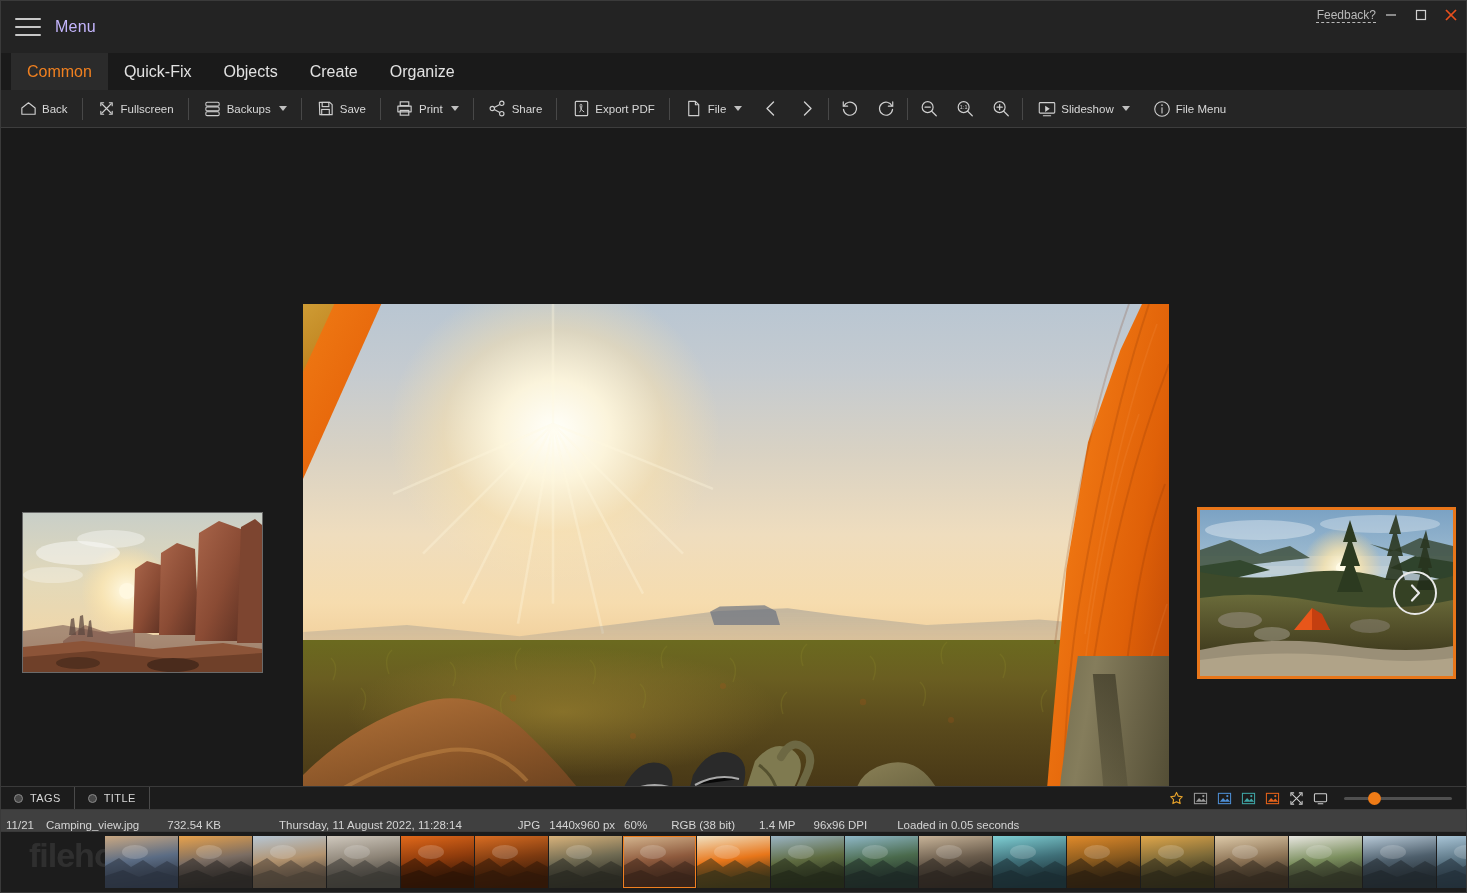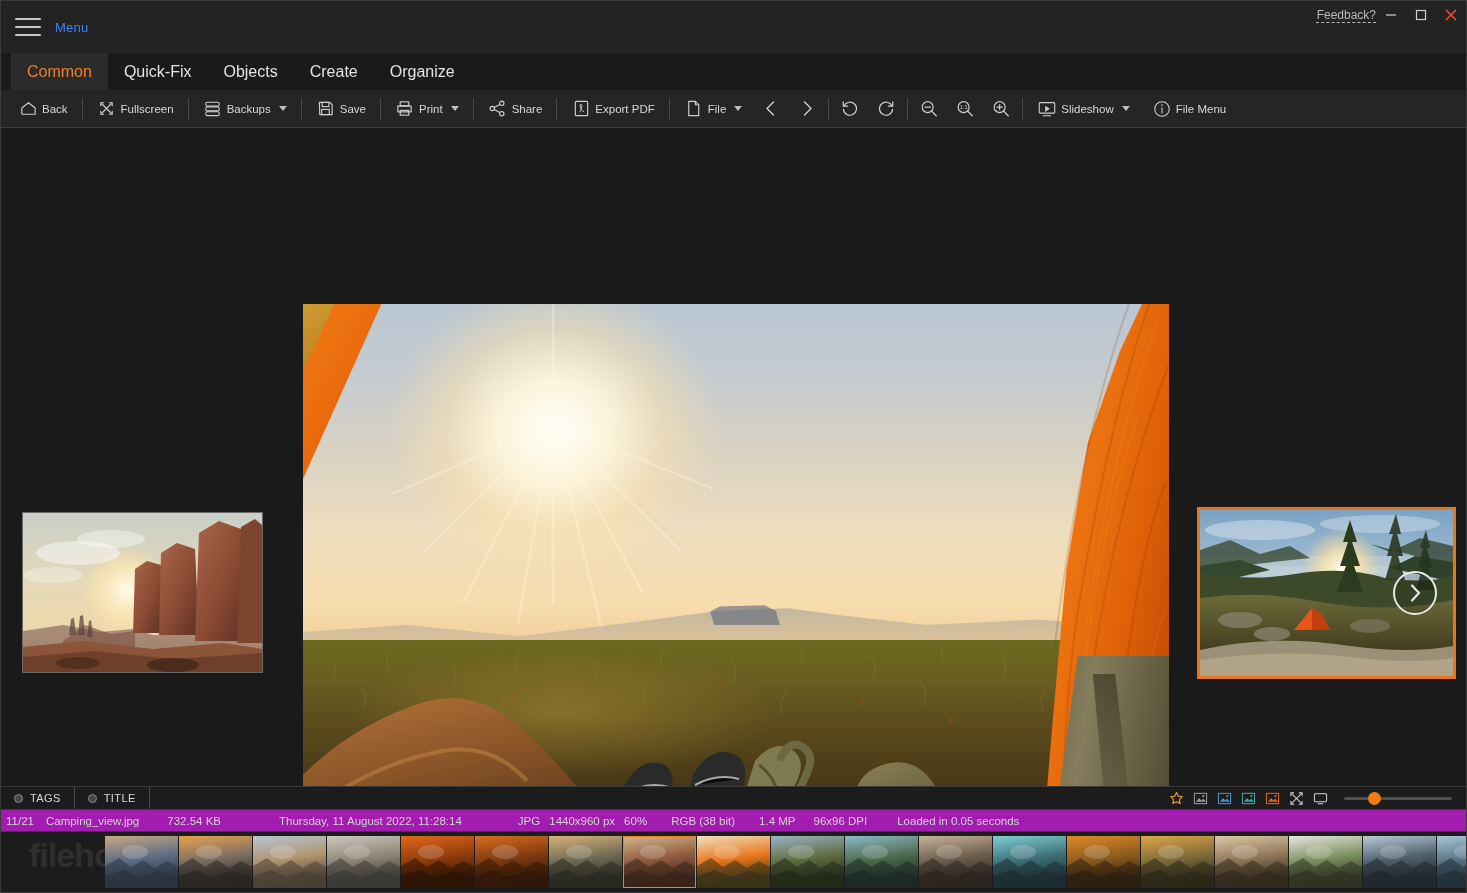--- a/index.html
+++ b/index.html
@@ -25,21 +25,21 @@
     position: relative;
     display: flex; align-items: flex-start;
   }
   .menu-btn {
     display: flex; align-items: center; gap: 14px;
     padding: 0 0 0 14px; height: 52px;
     cursor: pointer;
   }
   .hamburger { width: 26px; height: 18px; display: flex; flex-direction: column; justify-content: space-between; }
   .hamburger span { display: block; height: 2px; background: #c8c8c8; border-radius: 1px; }
-  .menu-label { color: #3b82f6; font-size: 13px; letter-spacing: .2px; }
+  .menu-label { color: #c4b5fd; font-size: 16px; letter-spacing: .2px; }
 
   .title-center {
     position: absolute; left: 0; right: 0; top: 5px;
     text-align: center; pointer-events: none;
   }
   .title-main { color: #9a9a9a; font-size: 15px; }
   .title-path { color: #a9a9a9; font-size: 12.5px; margin-top: 5px; }
 
   .titlebar-right {
     position: absolute; right: 0; top: 0;
@@ -220,22 +220,22 @@
     display: flex; align-items: center; gap: 3px;
   }
   .mini-ic { width: 21px; height: 19px; display: flex; align-items: center; justify-content: center; cursor: pointer; }
   .zslider { width: 108px; height: 14px; position: relative; margin-left: 10px; margin-right: 8px; cursor: pointer; }
   .ztrack { position: absolute; left: 0; right: 0; top: 6px; height: 3px; background: #505050; border-radius: 2px; }
   .zhandle { position: absolute; left: 24px; top: 1px; width: 13px; height: 13px; border-radius: 50%; background: #ef7b16; }
 
   
   .statusbar {
     height: 22px; min-height: 22px;
-    background: #a21caf;
-    display: flex; align-items: center;
+    background: #404040;
+    display: flex; align-items: flex-end;
     color: #d4d4d4; font-size: 11.5px;
     border-top: 1px solid #3a3a3a;
     padding-left: 5px;
   }
   .st { margin-right: 0; white-space: nowrap; }
 
   
   .filmstrip {
     height: 61px; min-height: 61px;
     background: #1c1c1c;

